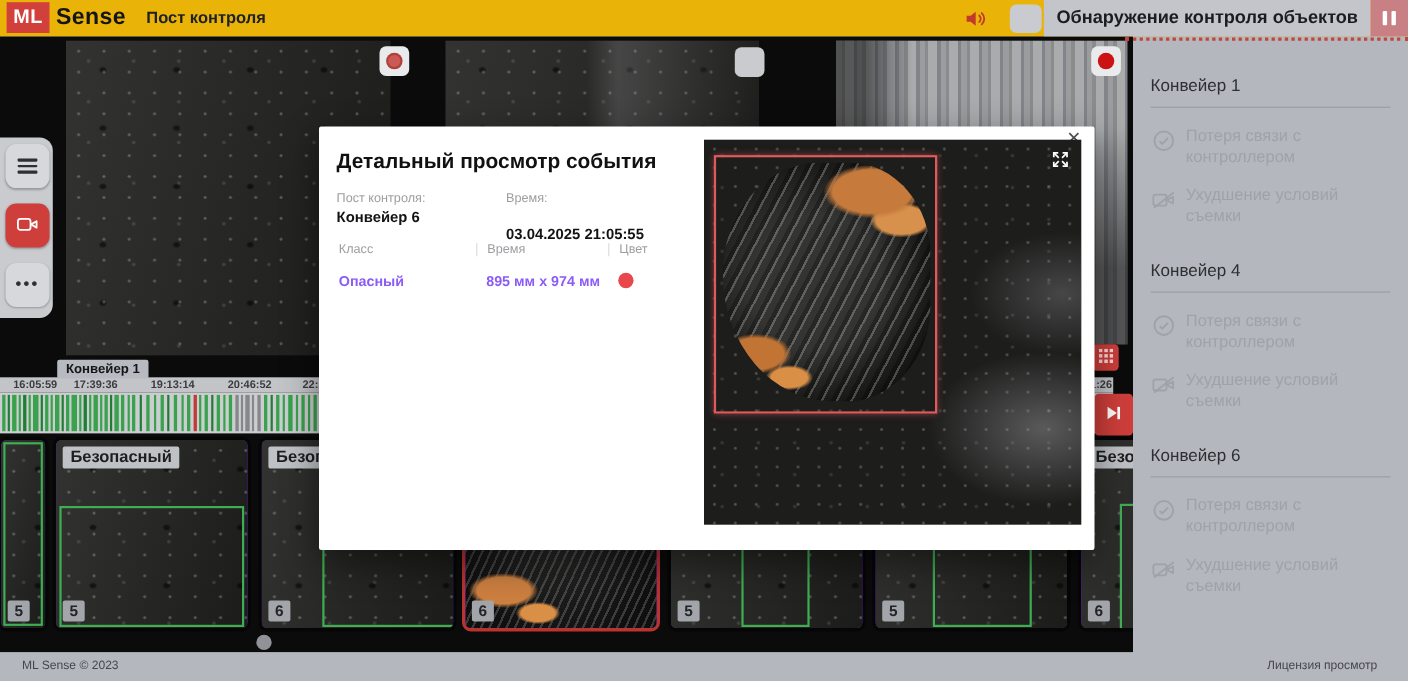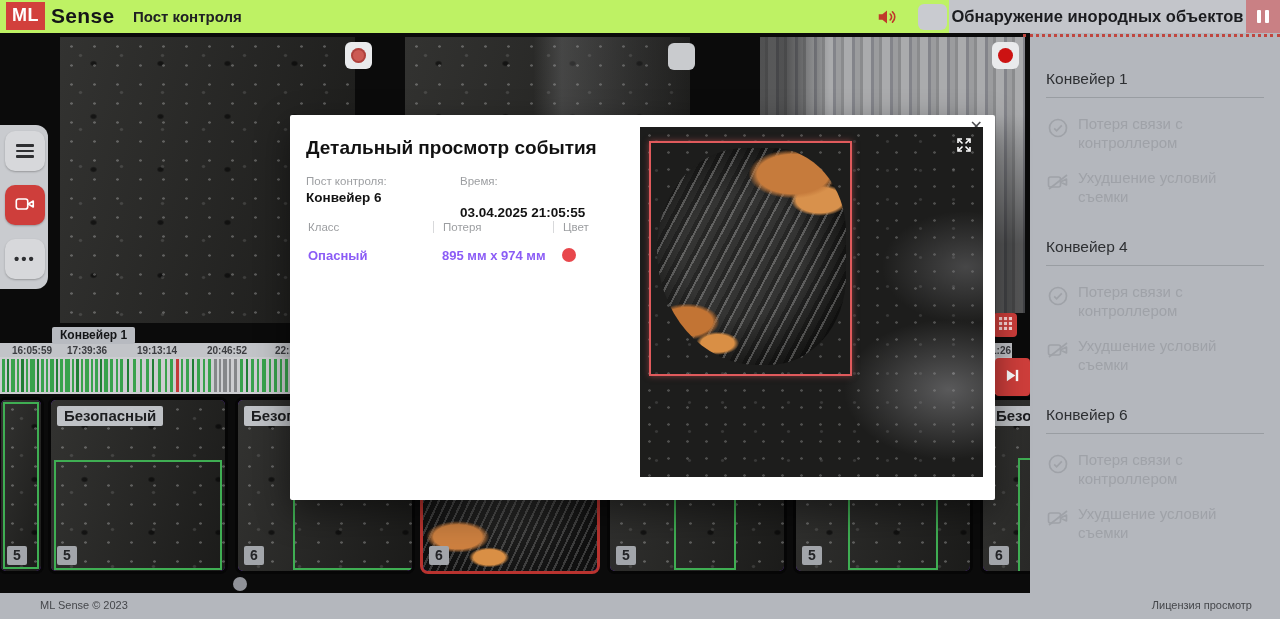--- a/index.html
+++ b/index.html
@@ -1,20 +1,20 @@
 <!DOCTYPE html>
 <html><head>
 <meta charset="utf-8">
 <style>
   html,body{margin:0;padding:0;background:#000;}
   .screen{position:relative;width:1280px;height:619px;overflow:hidden;
     font-family:"Liberation Sans",sans-serif;background:#b4b7bd;}
 
   
-  .topbar{position:absolute;left:0;top:0;width:1280px;height:33px;background:#bef264;z-index:8;}
+  .topbar{position:absolute;left:0;top:0;width:1280px;height:33px;background:#eab308;z-index:8;}
   .logo{position:absolute;left:6px;top:2px;display:flex;align-items:center;}
   .logo-ml{background:#d2403c;color:#fff;font-weight:700;font-size:18px;padding:3px 6px 4px;letter-spacing:.5px;}
   .logo-sense{color:#141518;font-weight:700;font-size:21px;margin-left:6px;letter-spacing:.3px;}
   .nav-title{position:absolute;left:133px;top:8px;font-weight:700;font-size:15px;color:#202124;}
   .speaker-btn{position:absolute;left:876px;top:6px;width:22px;height:22px;border:none;background:transparent;padding:0;cursor:pointer;}
   .stop-square-btn{position:absolute;left:918px;top:4px;width:29px;height:26px;background:#c9cbd0;border:none;border-radius:6px;cursor:pointer;}
   .mode-chip{position:absolute;left:949px;top:0;width:297px;height:33px;background:#c3c5ca;display:flex;align-items:center;justify-content:center;font-weight:700;font-size:16.5px;color:#1b1c1f;}
   .pause-panel{position:absolute;left:1246px;top:0;width:34px;height:33px;background:#c98084;border:none;display:flex;align-items:center;justify-content:center;gap:4px;cursor:pointer;}
   .pause-panel i{width:4px;height:13px;background:#fff;border-radius:1px;}
   .dotted-line{position:absolute;left:1023px;right:0;top:34px;height:0;border-top:3px dotted #c0463f;z-index:9;}
@@ -80,21 +80,21 @@
   .sidebar{position:absolute;left:1030px;top:33px;width:250px;height:560px;background:#b4b7bd;z-index:2;}
   .sec{position:absolute;left:16px;width:218px;}
   .sec1{top:37px;} .sec2{top:205px;} .sec3{top:373px;}
   .sec-title{font-size:15.5px;color:#2d2f32;padding-bottom:9px;border-bottom:1px solid #999da2;}
   .sec-item{display:flex;margin-top:16px;align-items:flex-start;}
   .sec-item .icn{width:24px;height:24px;flex:0 0 24px;margin-top:2px;}
   .sec-item .txt{margin-left:8px;width:172px;font-size:15px;line-height:19px;color:#9fa2a8;}
 
   
   .footer{position:absolute;left:0;top:593px;width:1280px;height:26px;background:#b4b7bd;z-index:7;}
-  .footer .fl{position:absolute;left:40px;top:6px;font-size:11px;color:#45474b;}
+  .footer .fl{position:absolute;left:20px;top:6px;font-size:11px;color:#45474b;}
   .footer .fr{position:absolute;right:28px;top:6px;font-size:11px;color:#45474b;}
 
   
   .modal{position:absolute;left:290px;top:115px;width:705px;height:385px;background:#fff;border-radius:2px;box-shadow:0 12px 34px rgba(0,0,0,.45);z-index:20;}
   .modal-close{position:absolute;right:6px;top:3px;border:none;background:transparent;font-size:16px;color:#4c4d50;cursor:pointer;line-height:16px;}
   .modal-title{position:absolute;left:16px;top:22px;font-size:19px;font-weight:700;color:#111;}
   .fld-label{position:absolute;font-size:11.5px;color:#9c9ea1;text-align:center;}
   .fld-value{position:absolute;font-size:13.5px;font-weight:700;color:#131313;}
   .th{position:absolute;font-size:11.5px;color:#9c9ea1;}
   .th.sep{border-left:1px solid #d8d9db;padding-left:9px;}
@@ -136,21 +136,21 @@
       <span>
         <svg viewBox="0 0 24 24" width="22" height="22">
             <path fill="#c0392b" d="M3 9v6h4l5 4V5L7 9H3z"></path>
             <path d="M15.5 8.8a4.2 4.2 0 010 6.4M18 6.4a7.6 7.6 0 010 11.2" stroke="#c0392b" fill="none" stroke-width="1.8" stroke-linecap="round"></path>
           </svg>
       </span>
     </button>
     <button class="stop-square-btn">
       <span></span>
     </button>
-    <div class="mode-chip">Обнаружение инородных объектов</div>
+    <div class="mode-chip">Обнаружение контроля объектов</div>
     <button class="pause-panel">
       <i></i>
         <i></i>
     </button>
   </header>
   <div class="dotted-line"></div>
 
   <div class="video-area">
 
     <div class="feed feed1 coal"></div>
@@ -383,21 +383,21 @@
   <div class="modal">
     <button class="modal-close">✕</button>
     <div class="modal-title">Детальный просмотр события</div>
 
     <span class="fld-label" style="left:16px;top:60px;">Пост контроля:</span>
     <span class="fld-value" style="left:16px;top:75px;">Конвейер 6</span>
     <span class="fld-label" style="left:170px;top:60px;">Время:</span>
     <span class="fld-value" style="left:170px;top:75px;margin-top:15px;">03.04.2025 21:05:55</span>
 
     <span class="th" style="left:18px;top:106px;">Класс</span>
-    <span class="th sep" style="left:143px;top:106px;">Потеря</span>
+    <span class="th sep" style="left:143px;top:106px;">Время</span>
     <span class="th sep" style="left:263px;top:106px;">Цвет</span>
 
     <span class="td" style="left:18px;top:133px;">Опасный</span>
     <span class="td" style="left:152px;top:133px;">895 мм x 974 мм</span>
     <span class="color-dot"></span>
 
     <div class="event-img">
       <div class="bag"></div>
       <div class="rbox"></div>
       <button class="expand-btn">

